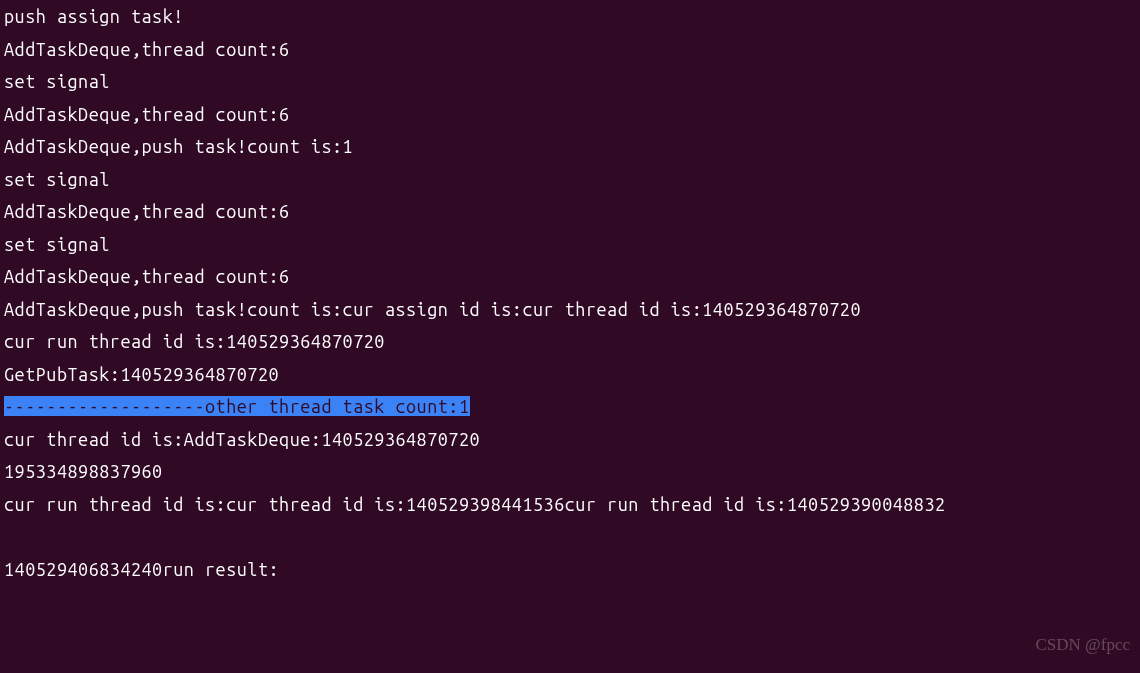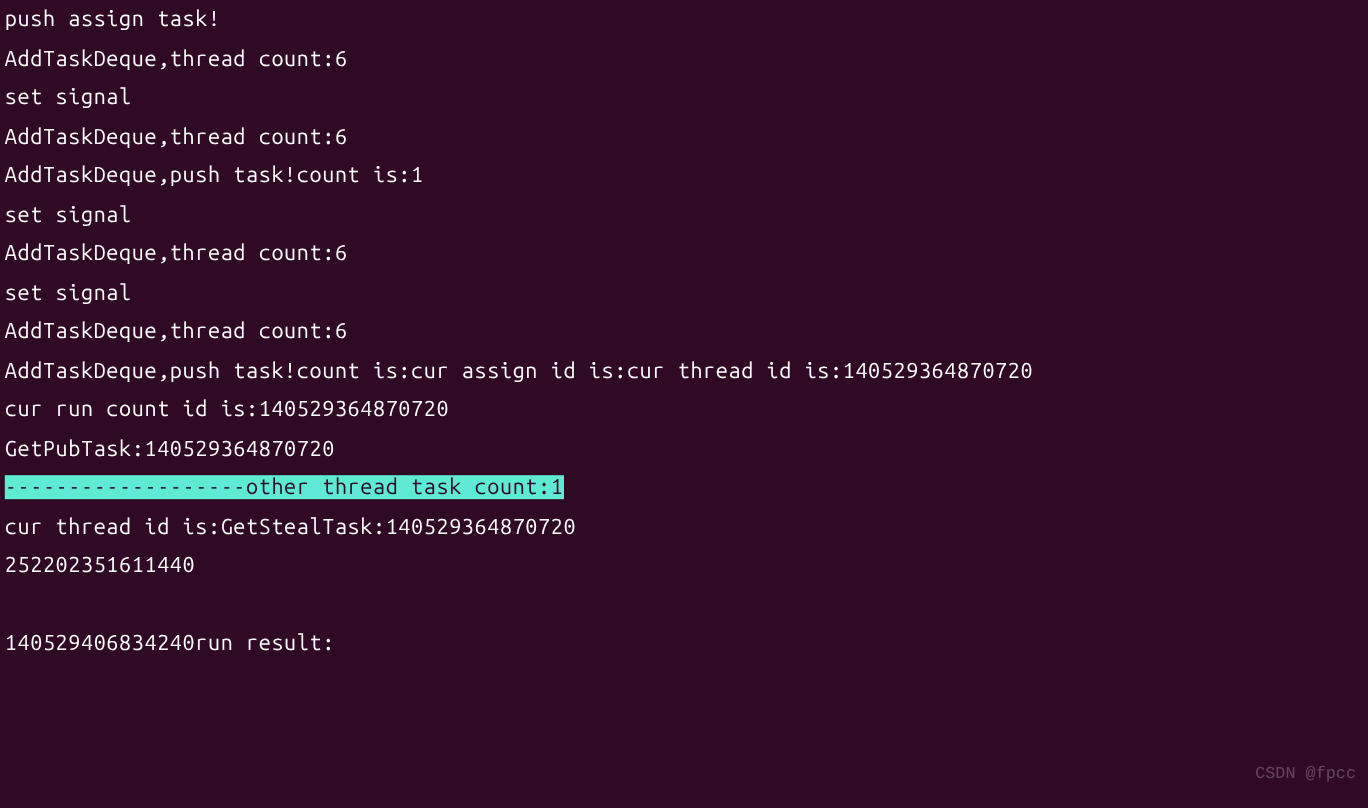--- a/index.html
+++ b/index.html
@@ -17,53 +17,54 @@
       height: 673px;
       overflow: hidden;
       position: relative;
       padding: 0 4px;
     }
     .terminal-line {
       white-space: pre;
       letter-spacing: 0.5px;
     }
     .highlighted {
-      background-color: #5eead4;
+      background-color: #3b82f6;
       color: #300a24;
       display: inline;
     }
     .watermark {
       position: absolute;
       bottom: 12px;
       right: 10px;
       color: rgba(255, 255, 255, 0.25);
-      font-size: 14px;
-      font-family: Liberation Mono, monospace;
+      font-size: 17px;
+      font-family: Liberation Serif, serif;
       letter-spacing: 0;
     }
     .blank-line {
       height: 32.5px;
     }
   </style>
 </head>
 <body>
 
 <div id="terminal-container">
     <div class="terminal-line">push assign task!</div>
     <div class="terminal-line">AddTaskDeque,thread count:6</div>
     <div class="terminal-line">set signal</div>
     <div class="terminal-line">AddTaskDeque,thread count:6</div>
     <div class="terminal-line">AddTaskDeque,push task!count is:1</div>
     <div class="terminal-line">set signal</div>
     <div class="terminal-line">AddTaskDeque,thread count:6</div>
     <div class="terminal-line">set signal</div>
     <div class="terminal-line">AddTaskDeque,thread count:6</div>
     <div class="terminal-line">AddTaskDeque,push task!count is:cur assign id is:cur thread id is:140529364870720</div>
-    <div class="terminal-line">cur run count id is:140529364870720</div>
+    <div class="terminal-line">cur run thread id is:140529364870720</div>
     <div class="terminal-line">GetPubTask:140529364870720</div>
     <div class="terminal-line"><span class="highlighted">-------------------other thread task count:1</span></div>
-    <div class="terminal-line">cur thread id is:GetStealTask:140529364870720</div>
-    <div class="terminal-line">252202351611440</div>
+    <div class="terminal-line">cur thread id is:AddTaskDeque:140529364870720</div>
+    <div class="terminal-line">195334898837960</div>
+    <div class="terminal-line">cur run thread id is:cur thread id is:140529398441536cur run thread id is:140529390048832</div>
     <div class="blank-line"></div>
     <div class="terminal-line">140529406834240run result:</div>
   </div>
 
 <div class="watermark">CSDN @fpcc</div>
 
 </body></html>

